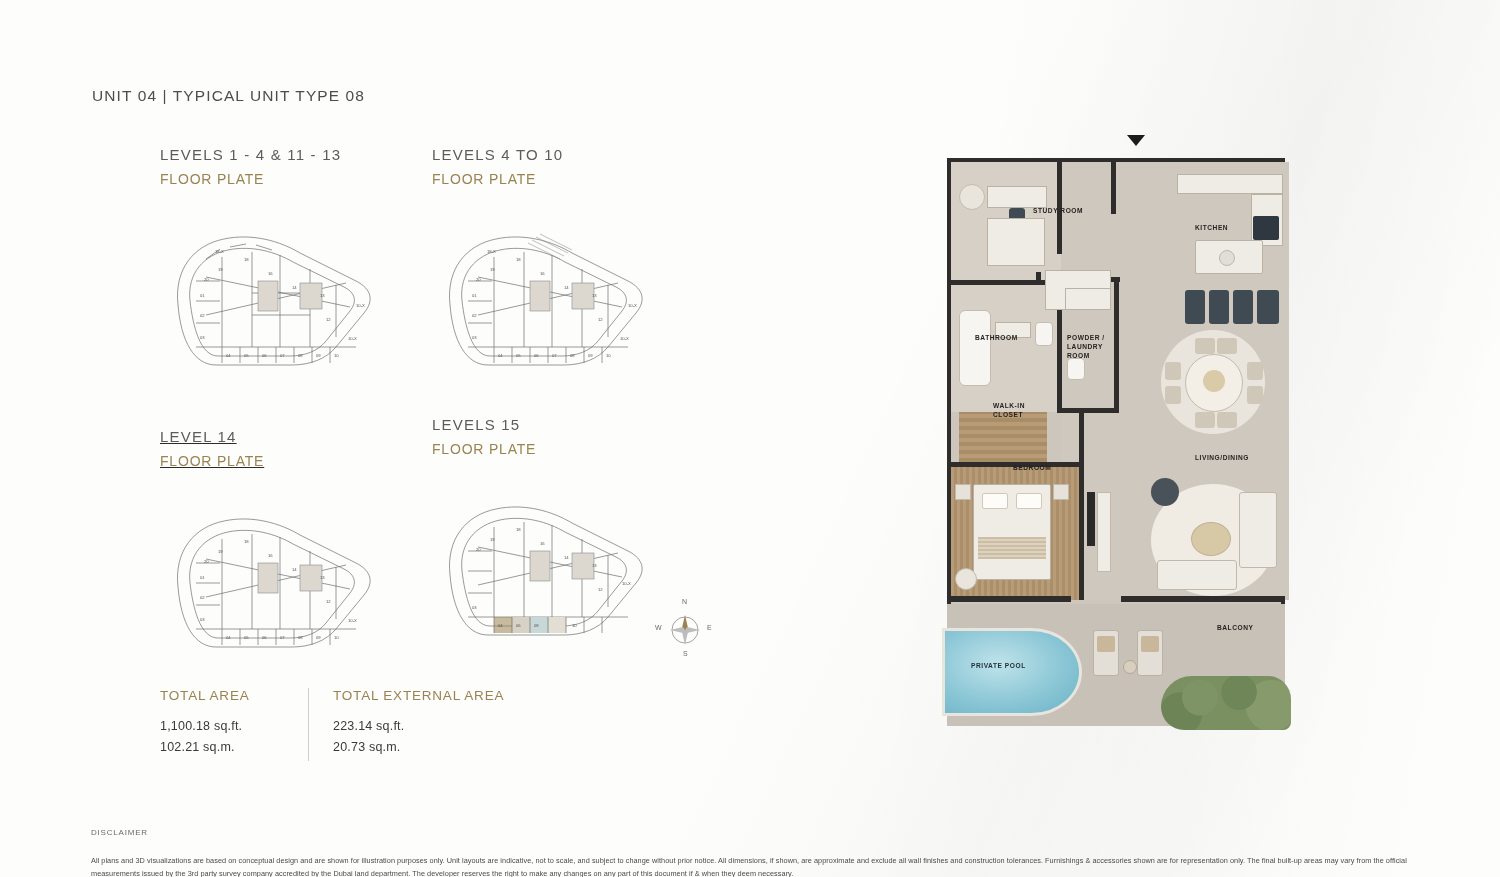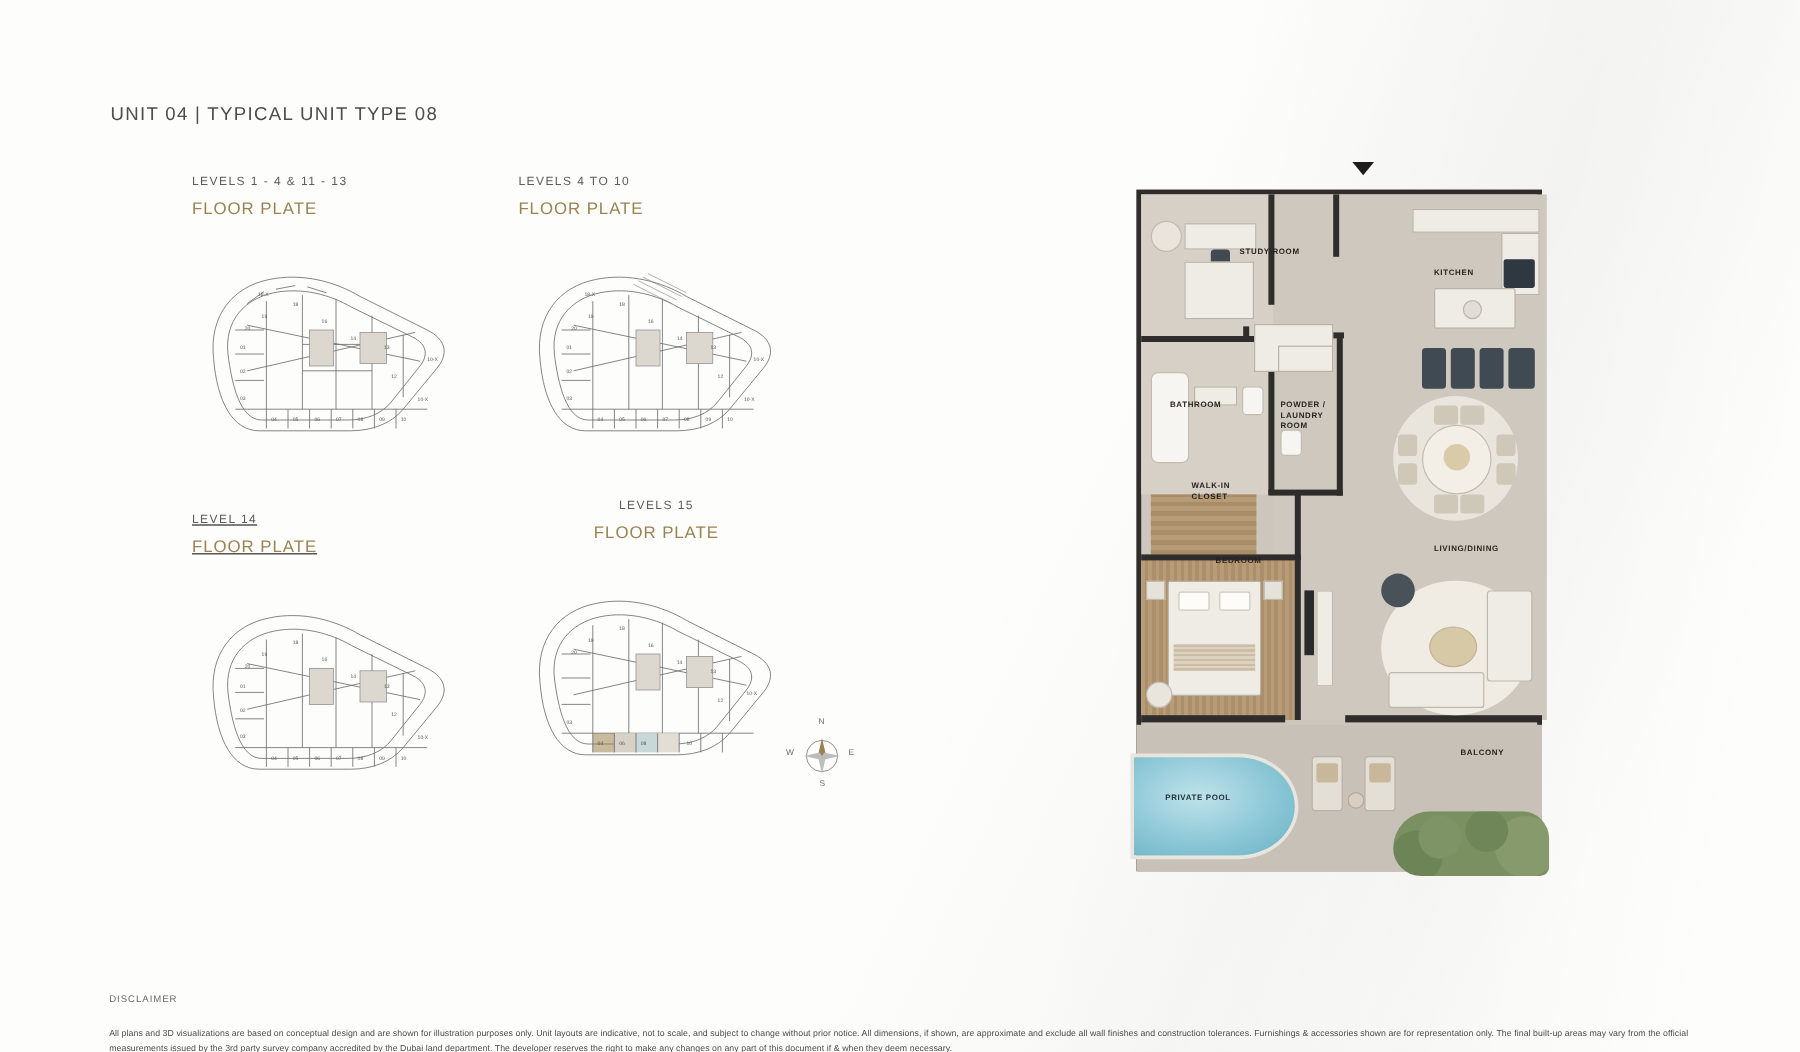--- a/index.html
+++ b/index.html
@@ -31,21 +31,21 @@
   }
   .subtitle {
     position:absolute; left:92px; top:87px;
     font-size:15.5px; letter-spacing:1.1px;
     color:#4d4d4d; font-weight:400;
   }
 
   
   .plate { position:absolute; }
   .plate .lvl {
-    font-size:10px; letter-spacing:1.2px; color:#5c5c5c;
+    font-size:15px; letter-spacing:1.2px; color:#5c5c5c;
     margin:0 0 8px 0; white-space:nowrap;
   }
   .plate .fp {
     font-size:14px; letter-spacing:0.8px; color:#9a8352;
     margin:0 0 10px 0;
   }
   .plate-art { width:230px; height:200px; display:block; }
 
   
   .totals { position:absolute; left:160px; top:688px; display:flex; }
@@ -273,21 +273,21 @@
           <text x="160" y="100">13</text>
           <text x="132" y="92">14</text>
         <text x="108" y="78">16</text>
           <text x="84" y="64">18</text>
           <text x="58" y="74">19</text>
           <text x="44" y="84">20</text>
       </g>
     </svg>
   </div>
 
-  <div class="plate" style="left:432px; top:416px;text-align:center;">
+  <div class="plate" style="left:432px; top:416px;">
     <div class="lvl">LEVELS  15</div>
     <div class="fp">FLOOR PLATE</div>
     <svg class="plate-art" viewBox="0 0 230 200">
       <g fill="none" stroke="#6e6e6e" stroke-width="0.7">
         <path d="M18 108 C14 72 34 48 64 42 C92 36 120 44 140 56 L196 84 C212 92 214 104 204 116 L176 150 C166 162 150 168 132 168 L56 168 C34 168 21 144 18 108 Z"></path>
         <path d="M30 104 C27 76 44 58 68 53 C92 48 116 55 133 65 L184 90 C196 96 197 105 190 114 L166 144 C158 154 145 159 130 159 L58 159 C40 159 33 129 30 104 Z"></path>
         <path d="M62 60 L62 150 M92 55 L92 150 M120 58 L120 150 M150 72 L150 150 M176 88 L176 140"></path>
         <path d="M46 80 L190 110 M46 118 L186 86"></path>
         <path d="M36 150 L196 150"></path>
         <path d="M36 84 L60 84 M36 104 L60 104 M36 126 L60 126"></path>
@@ -331,20 +331,30 @@
       <path d="M15 30 L28 27 L30 30 L28 33 Z" fill="#bdbdbd"></path>
       <path d="M45 30 L32 33 L30 30 L32 27 Z" fill="#bdbdbd"></path>
     </svg>
     <span class="lbl" style="left:27px; top:-2px;">N</span>
     <span class="lbl" style="left:52px; top:24px;">E</span>
     <span class="lbl" style="left:28px; top:50px;">S</span>
     <span class="lbl" style="left:0px;  top:24px;">W</span>
   </div>
 
   <div class="totals">
+    <div class="tcol" style="width:148px;">
+      <div class="thead">TOTAL AREA</div>
+      <div class="tline">1,100.18 sq.ft.</div>
+      <div class="tline">102.21 sq.m.</div>
+    </div>
+    <div class="tcol" style="width:225px;">
+      <div class="thead">TOTAL EXTERNAL AREA</div>
+      <div class="tline">223.14 sq.ft.</div>
+      <div class="tline">20.73 sq.m.</div>
+    </div>
   </div>
 
   <div class="disc-title">DISCLAIMER</div>
   <div class="disc-body">All plans and 3D visualizations are based on conceptual design and are shown for illustration purposes only. Unit layouts are indicative, not to scale, and subject to change without prior notice. All dimensions, if shown, are approximate and exclude all wall finishes and construction tolerances. Furnishings &amp; accessories shown are for representation only. The final built-up areas may vary from the official measurements issued by the 3rd party survey company accredited by the Dubai land department. The developer reserves the right to make any changes on any part of this document if &amp; when they deem necessary.</div>
 
   <div class="plan">
     <div class="marker"></div>
 
     <div class="area floor-living" style="left:110px; top:0;  width:228px; height:438px;"></div>
     <div class="area floor-tile" style="left:0;   top:0;   width:110px; height:120px;"></div>

